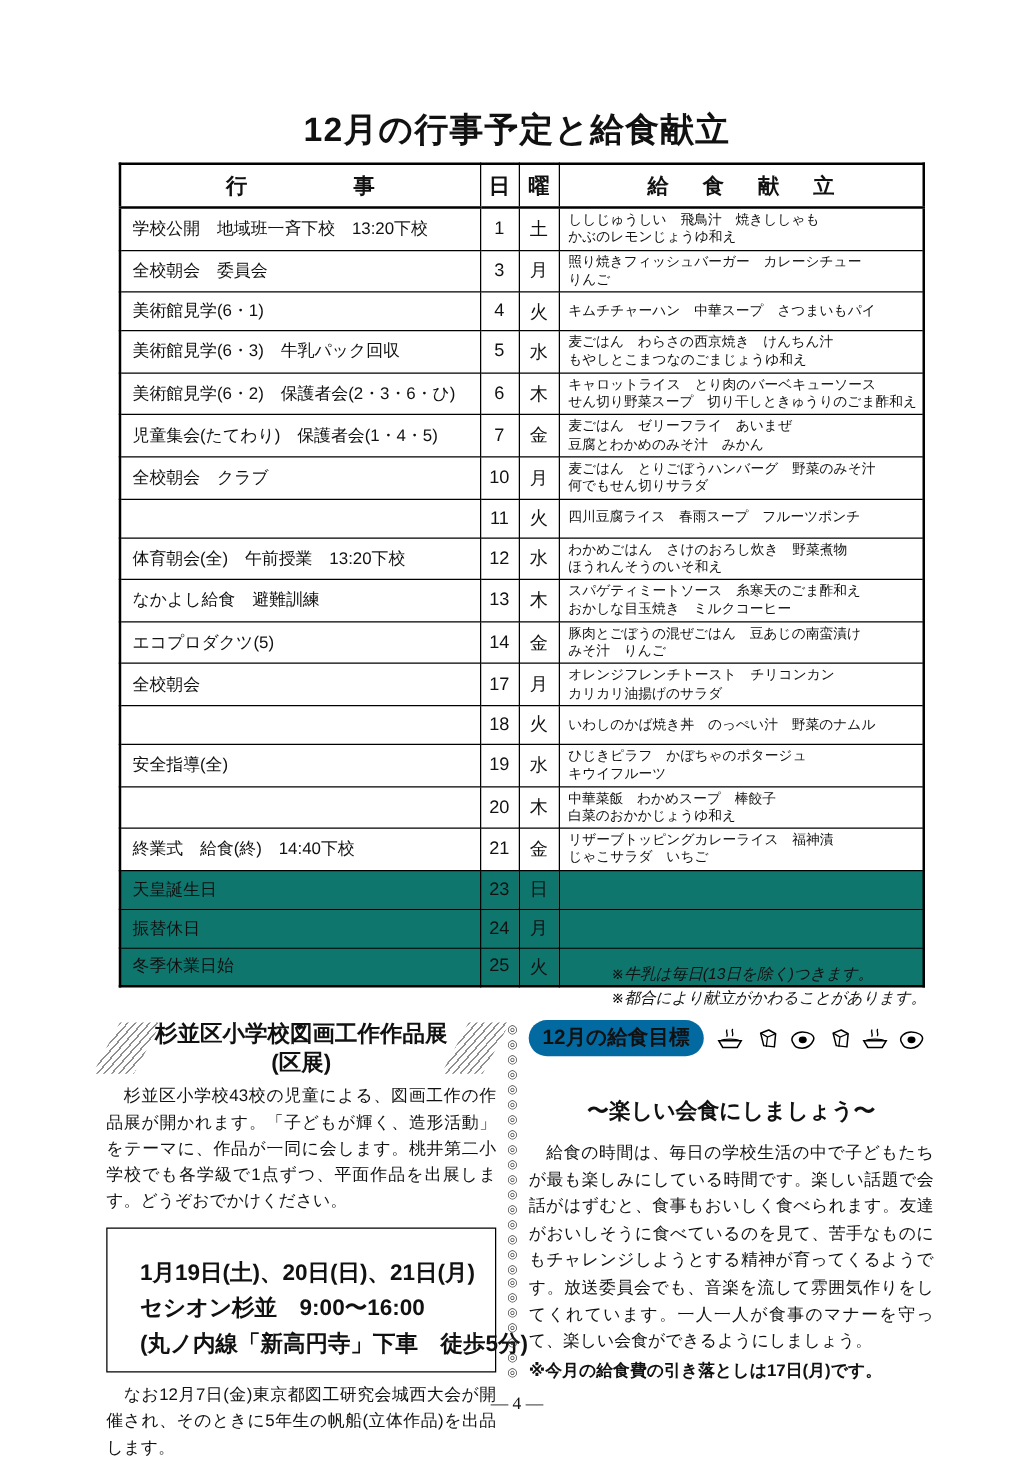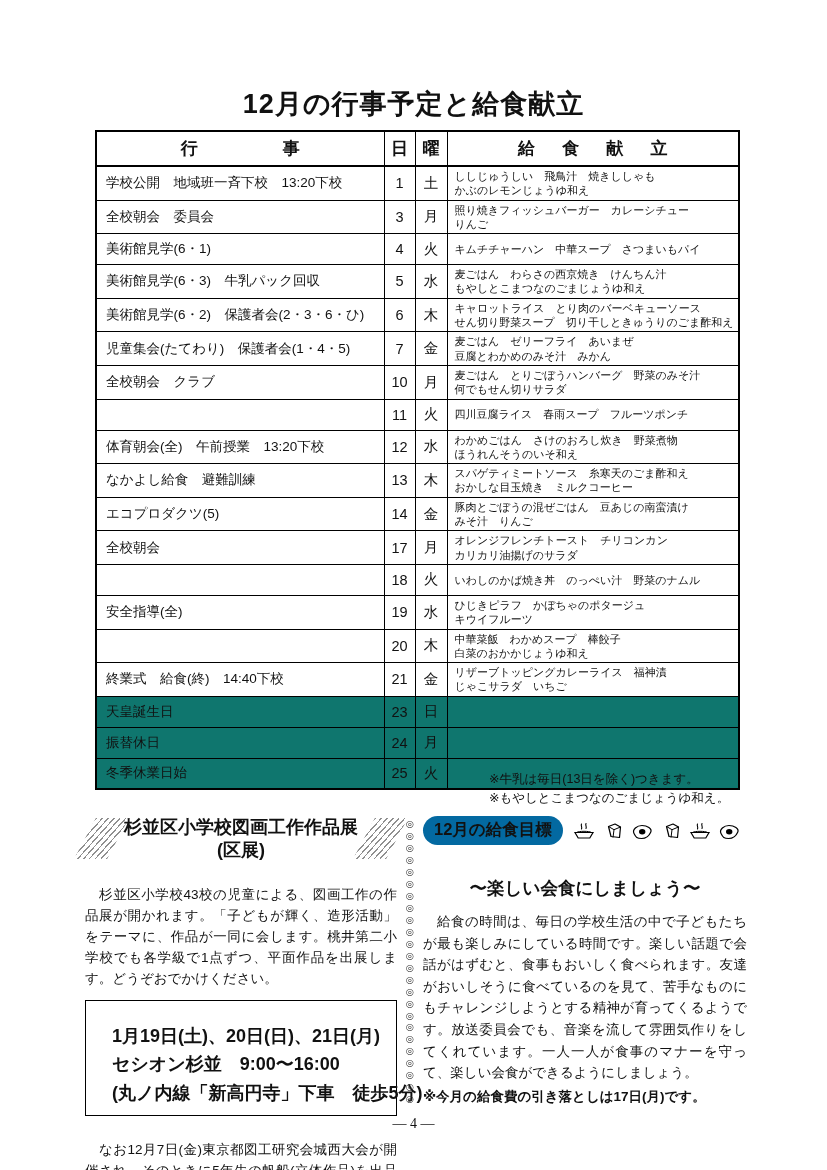--- a/index.html
+++ b/index.html
@@ -43,21 +43,21 @@
   col.c-menu { width: 292px; }
   td.menu, th.h-menu { border-left: 3px solid #000; }
   table.schedule td { height: 31px; }
   td.event { font-size: 13.5px; padding: 3px 4px 3px 9px; }
   td.day, td.wd { text-align: center; font-size: 14.5px; }
   td.menu { font-size: 11px; line-height: 1.3; padding: 2px 4px 2px 7px; }
   tr.holiday td { background: #0f766e; }
 
   .table-notes {
     position: absolute; left: 489px; top: 770px;
-    font-size: 12.5px; line-height: 1.55; white-space: nowrap;
+    font-size: 12.5px; line-height: 1.55; white-space: nowrap; font-style: italic;
   }
 
   
   .bottom { position: absolute; left: 85px; top: 816px; width: 662px; display: flex; }
   .col-left { width: 312px; }
   .col-divider {
     width: 26px; display: flex; flex-direction: column; align-items: center;
     font-size: 9.5px; line-height: 1.26; color: #333; padding-top: 2px;
   }
   .col-right { width: 324px; }
@@ -66,21 +66,21 @@
   .stripe {
     width: 46px; margin: 2px 0;
     background: repeating-linear-gradient(110deg, #8f8f8f 0 1.5px, transparent 1.5px 5.5px);
     transform: skewX(-28deg);
   }
   .art-title {
     text-align: center; font-weight: bold; font-size: 18px; line-height: 1.25;
     padding: 0 6px; white-space: nowrap;
   }
   .para {
-    margin-top: 24px; font-size: 13.5px; line-height: 1.55; text-align: justify;
+    margin-top: 6px; font-size: 13.5px; line-height: 1.55; text-align: justify;
   }
   .date-box {
     border: 1.5px solid #000; margin: 10px 0 8px 0;
     padding: 21px 8px 7px 26px;
     font-size: 18px; font-weight: bold; line-height: 1.6; white-space: nowrap;
   }
 
   .goal-header { display: flex; align-items: center; }
   .goal-pill {
     background: #0369a1; border-radius: 15px;
@@ -236,21 +236,21 @@
           <td class="day">25</td>
           <td class="wd">火</td>
           <td class="menu"></td>
         </tr>
       </tbody>
   </table>
 </div>
 
 <div class="table-notes" id="table-notes">
     <div>※牛乳は毎日(13日を除く)つきます。</div>
-    <div>※もやしとこまつなのごまじょうゆ和え。</div>
+    <div>※都合により献立がかわることがあります。</div>
   </div>
 
 <div class="bottom">
 
   <div class="col-left">
     <div class="art-title-bar">
       <span class="stripe"></span>
       <div class="art-title">
         <div>杉並区小学校図画工作作品展</div>
         <div>(区展)</div>

